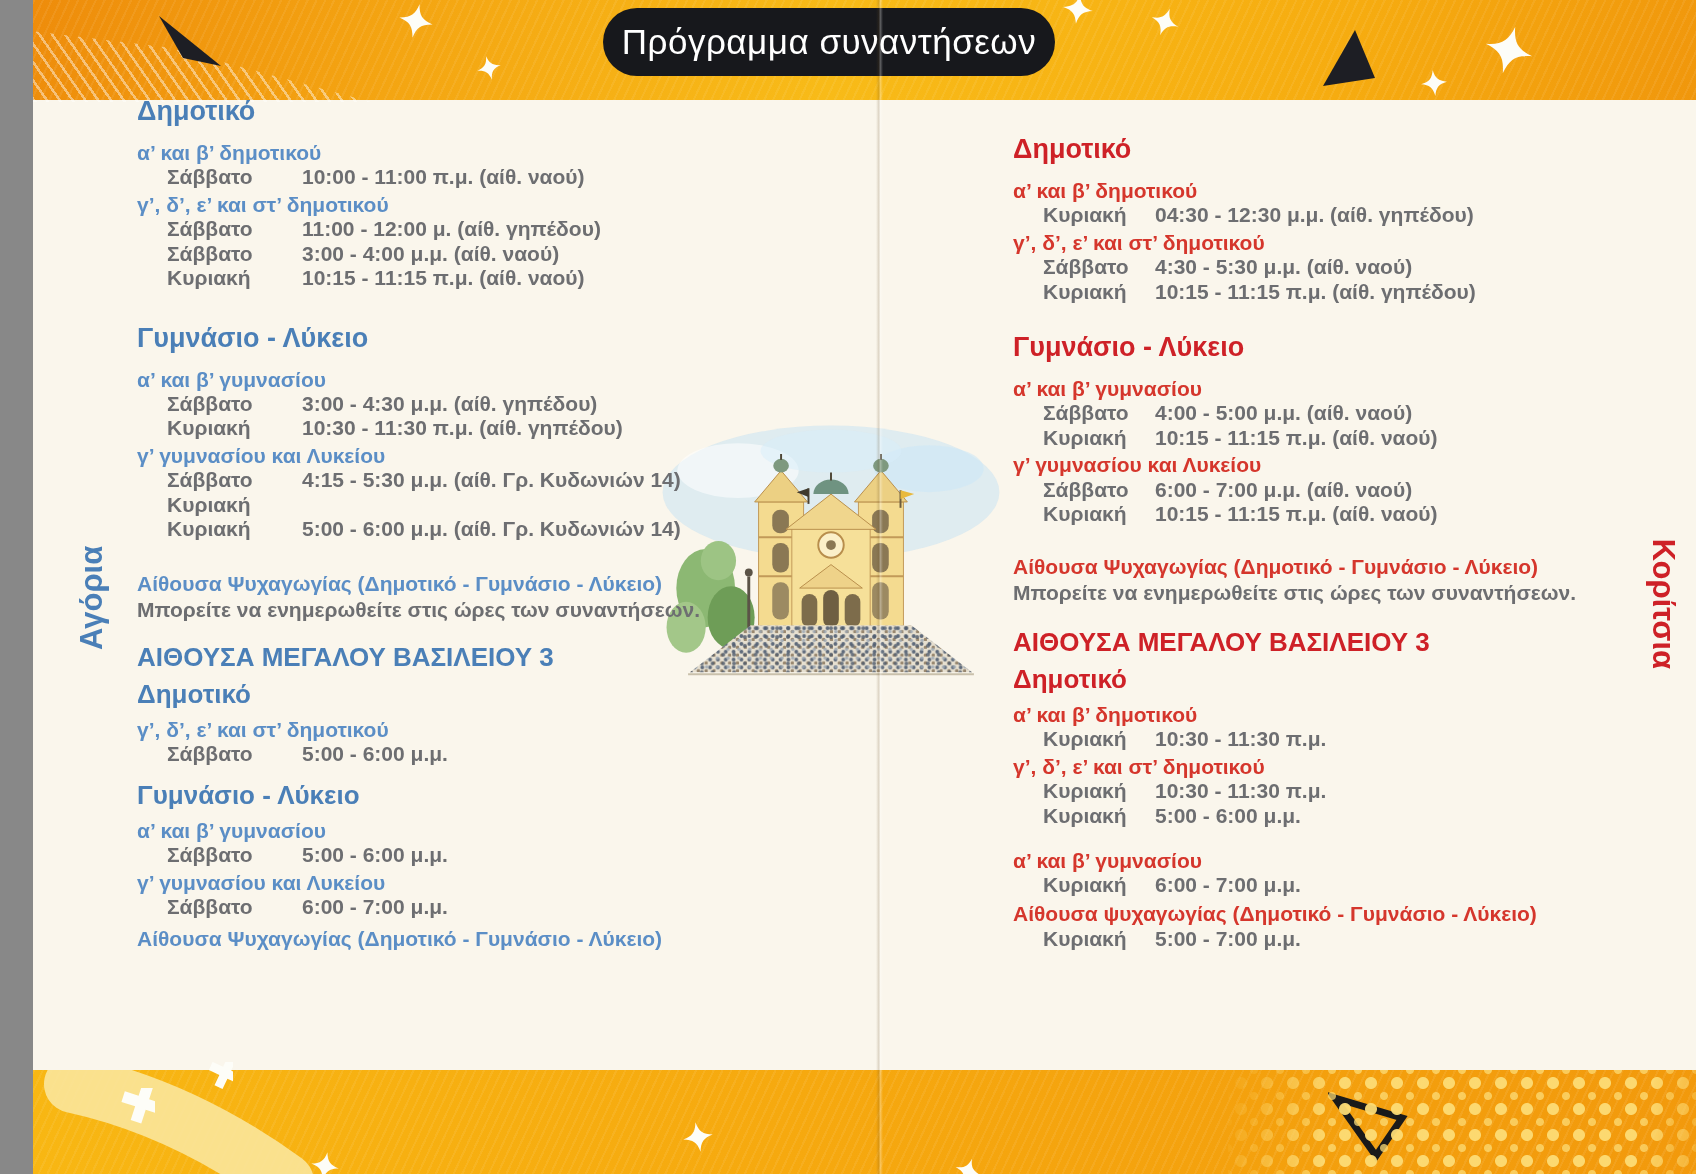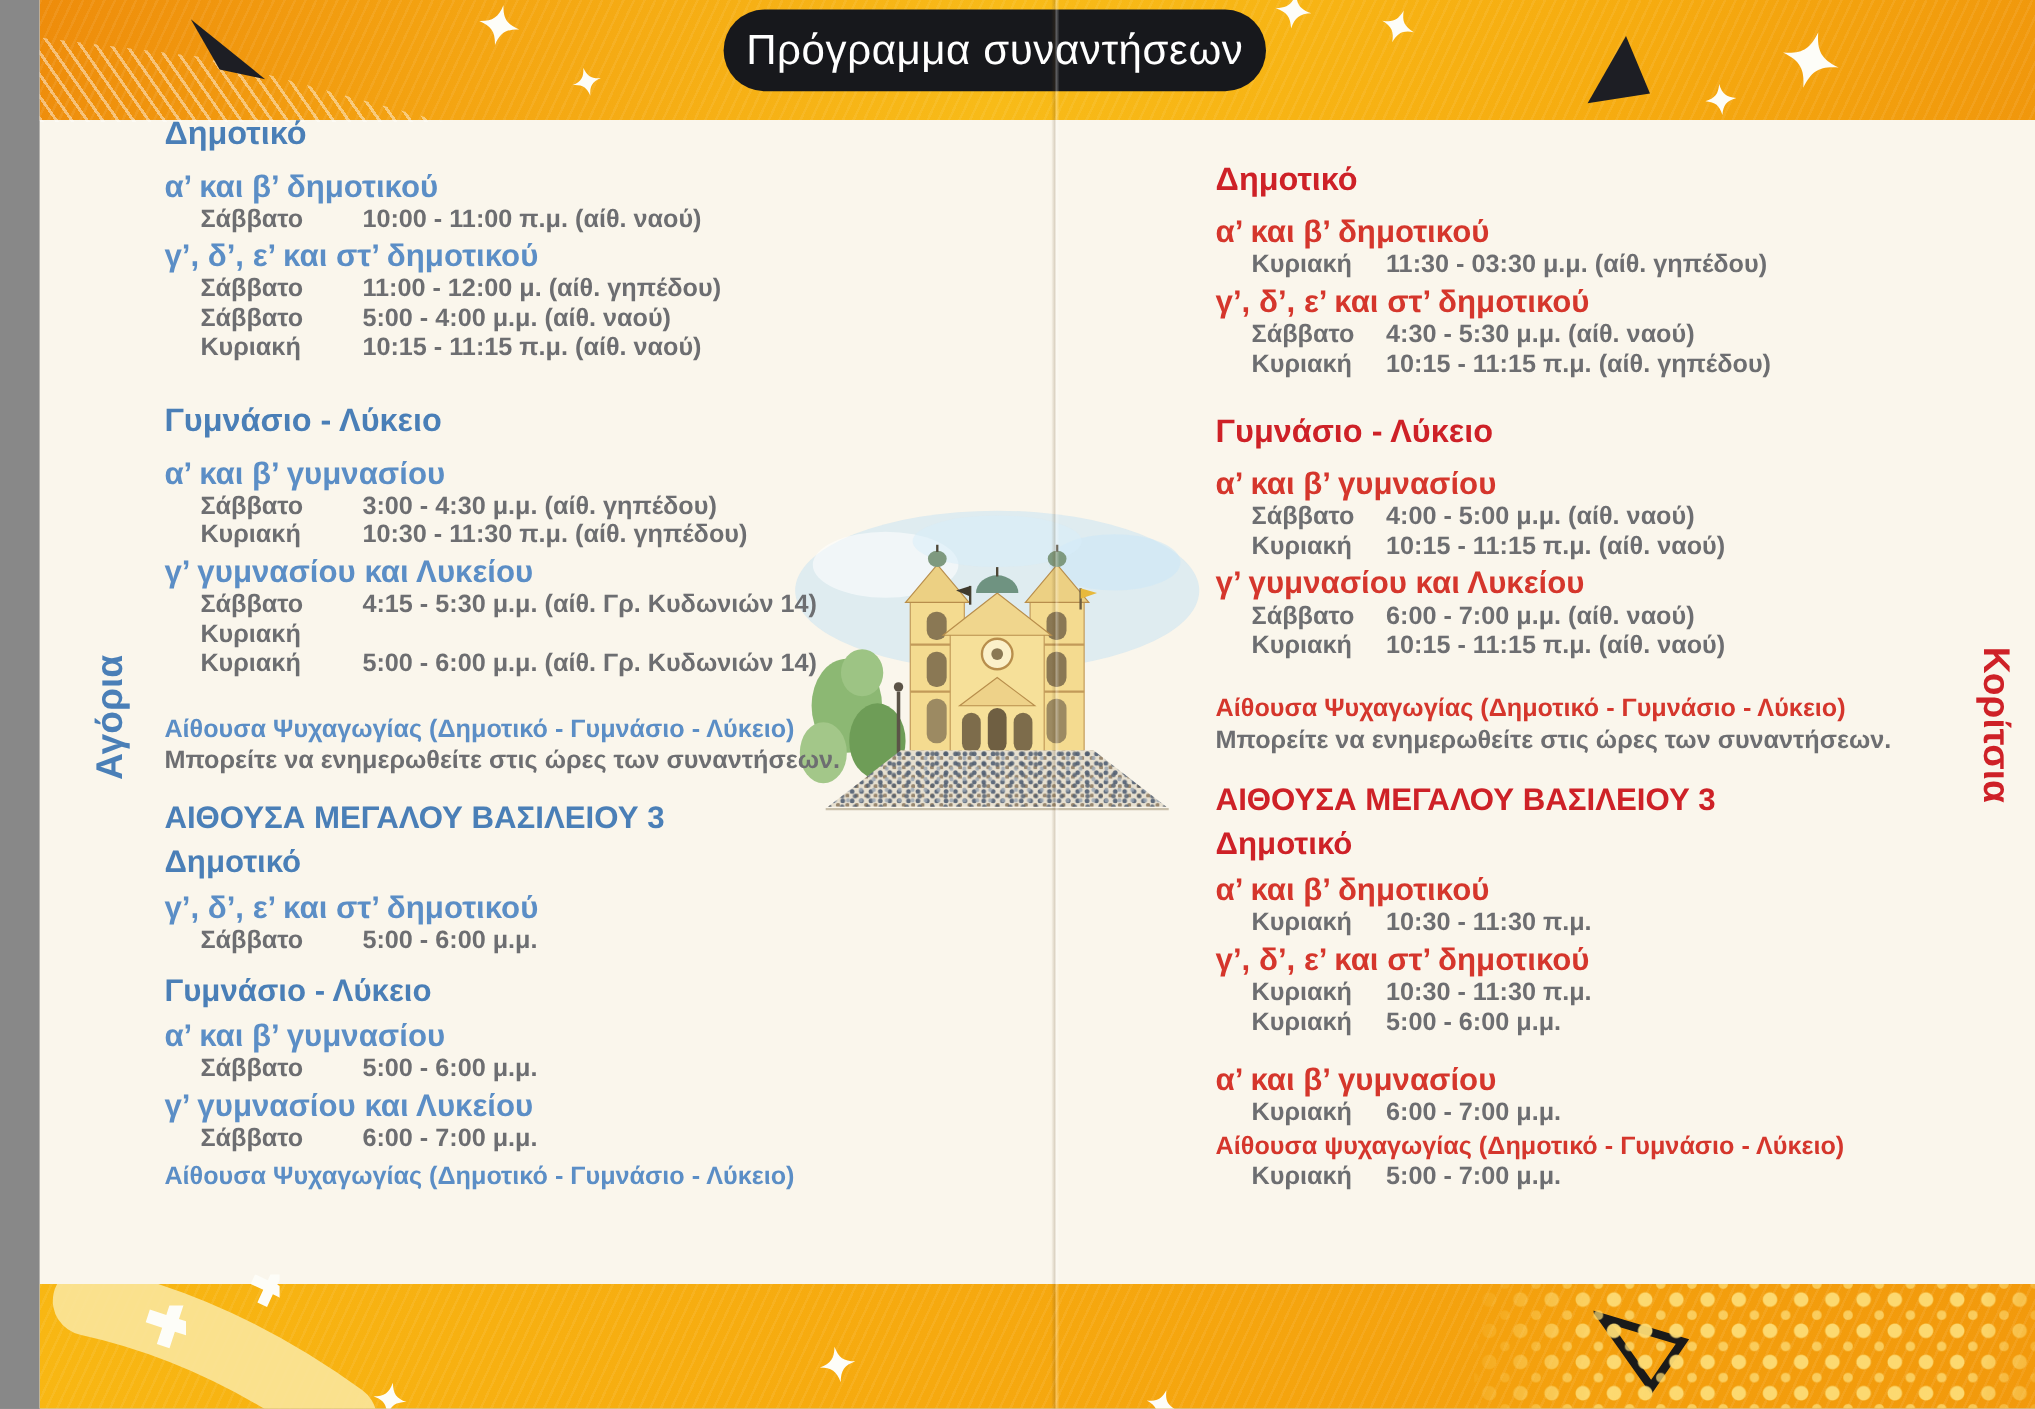--- a/index.html
+++ b/index.html
@@ -54,21 +54,21 @@
   .crease{
     position:absolute;left:843px;top:0;width:7px;height:1174px;z-index:50;pointer-events:none;
     background:linear-gradient(90deg,rgba(101,74,32,0) 0%,rgba(101,74,32,.20) 40%,rgba(255,255,255,.30) 62%,rgba(101,74,32,0) 100%);
   }
   
   .col{position:absolute;z-index:2;}
   .col-boys {left:104px; top:96px; width:640px; --a1:#4a7fb7; --a2:#5b8ec6; --dayw:135px;}
   .col-girls{left:980px; top:134px;width:600px; --a1:#ce2127; --a2:#d5362c; --dayw:112px;}
   .sec  {font-size:27px;font-weight:700;color:var(--a1);line-height:1.15;margin:0 0 13px;}
   .sec2 {font-size:26px;font-weight:700;color:var(--a1);line-height:1.15;margin:0 0 7px;}
-  .group{font-size:26px;font-weight:700;color:var(--a2);line-height:1.2;margin-top:2px;}
+  .group{font-size:21px;font-weight:700;color:var(--a2);line-height:1.2;margin-top:2px;}
   .row  {display:flex;font-size:21px;font-weight:700;color:#6d6e71;line-height:1.17;padding-left:30px;}
   .row .day{flex:0 0 var(--dayw);}
   .nhead{font-size:21px;font-weight:700;color:var(--a2);line-height:1.25;margin-top:3px;}
   .ntext{font-size:21px;font-weight:700;color:#6d6e71;line-height:1.25;}
   
   .side-label{
     position:absolute;z-index:3;font-size:31px;font-weight:700;white-space:nowrap;
   }
   .side-boys {left:-1px; top:572px;width:120px;color:#4a7fb7;transform:rotate(-90deg);}
   .side-girls{left:1562px;top:586px;width:136px;color:#ce2127;transform:rotate(90deg);text-align:center;}
@@ -125,21 +125,21 @@
         <span class="day">Σάββατο</span>
         <span class="time">10:00 - 11:00 π.μ. (αίθ. ναού)</span>
       </div>
       <div class="group">γ’, δ’, ε’ και στ’ δημοτικού</div>
       <div class="row">
         <span class="day">Σάββατο</span>
         <span class="time">11:00 - 12:00 μ. (αίθ. γηπέδου)</span>
       </div>
       <div class="row">
         <span class="day">Σάββατο</span>
-        <span class="time">5:00 - 4:00 μ.μ. (αίθ. ναού)</span>
+        <span class="time">3:00 - 4:00 μ.μ. (αίθ. ναού)</span>
       </div>
       <div class="row">
         <span class="day">Κυριακή</span>
         <span class="time">10:15 - 11:15 π.μ. (αίθ. ναού)</span>
       </div>
       <div style="height: 32px;"></div>
       <div class="sec">Γυμνάσιο - Λύκειο</div>
       <div class="group">α’ και β’ γυμνασίου</div>
       <div class="row">
         <span class="day">Σάββατο</span>
@@ -187,21 +187,21 @@
       <div style="height: 4px;"></div>
       <div class="nhead">Αίθουσα Ψυχαγωγίας (Δημοτικό - Γυμνάσιο - Λύκειο)</div>
     </div>
 
   <div class="side-label side-girls">Κορίτσια</div>
   <div class="col col-girls" id="girls-blocks">
       <div class="sec">Δημοτικό</div>
       <div class="group">α’ και β’ δημοτικού</div>
       <div class="row">
         <span class="day">Κυριακή</span>
-        <span class="time">11:30 - 03:30 μ.μ. (αίθ. γηπέδου)</span>
+        <span class="time">04:30 - 12:30 μ.μ. (αίθ. γηπέδου)</span>
       </div>
       <div class="group">γ’, δ’, ε’ και στ’ δημοτικού</div>
       <div class="row">
         <span class="day">Σάββατο</span>
         <span class="time">4:30 - 5:30 μ.μ. (αίθ. ναού)</span>
       </div>
       <div class="row">
         <span class="day">Κυριακή</span>
         <span class="time">10:15 - 11:15 π.μ. (αίθ. γηπέδου)</span>
       </div>

